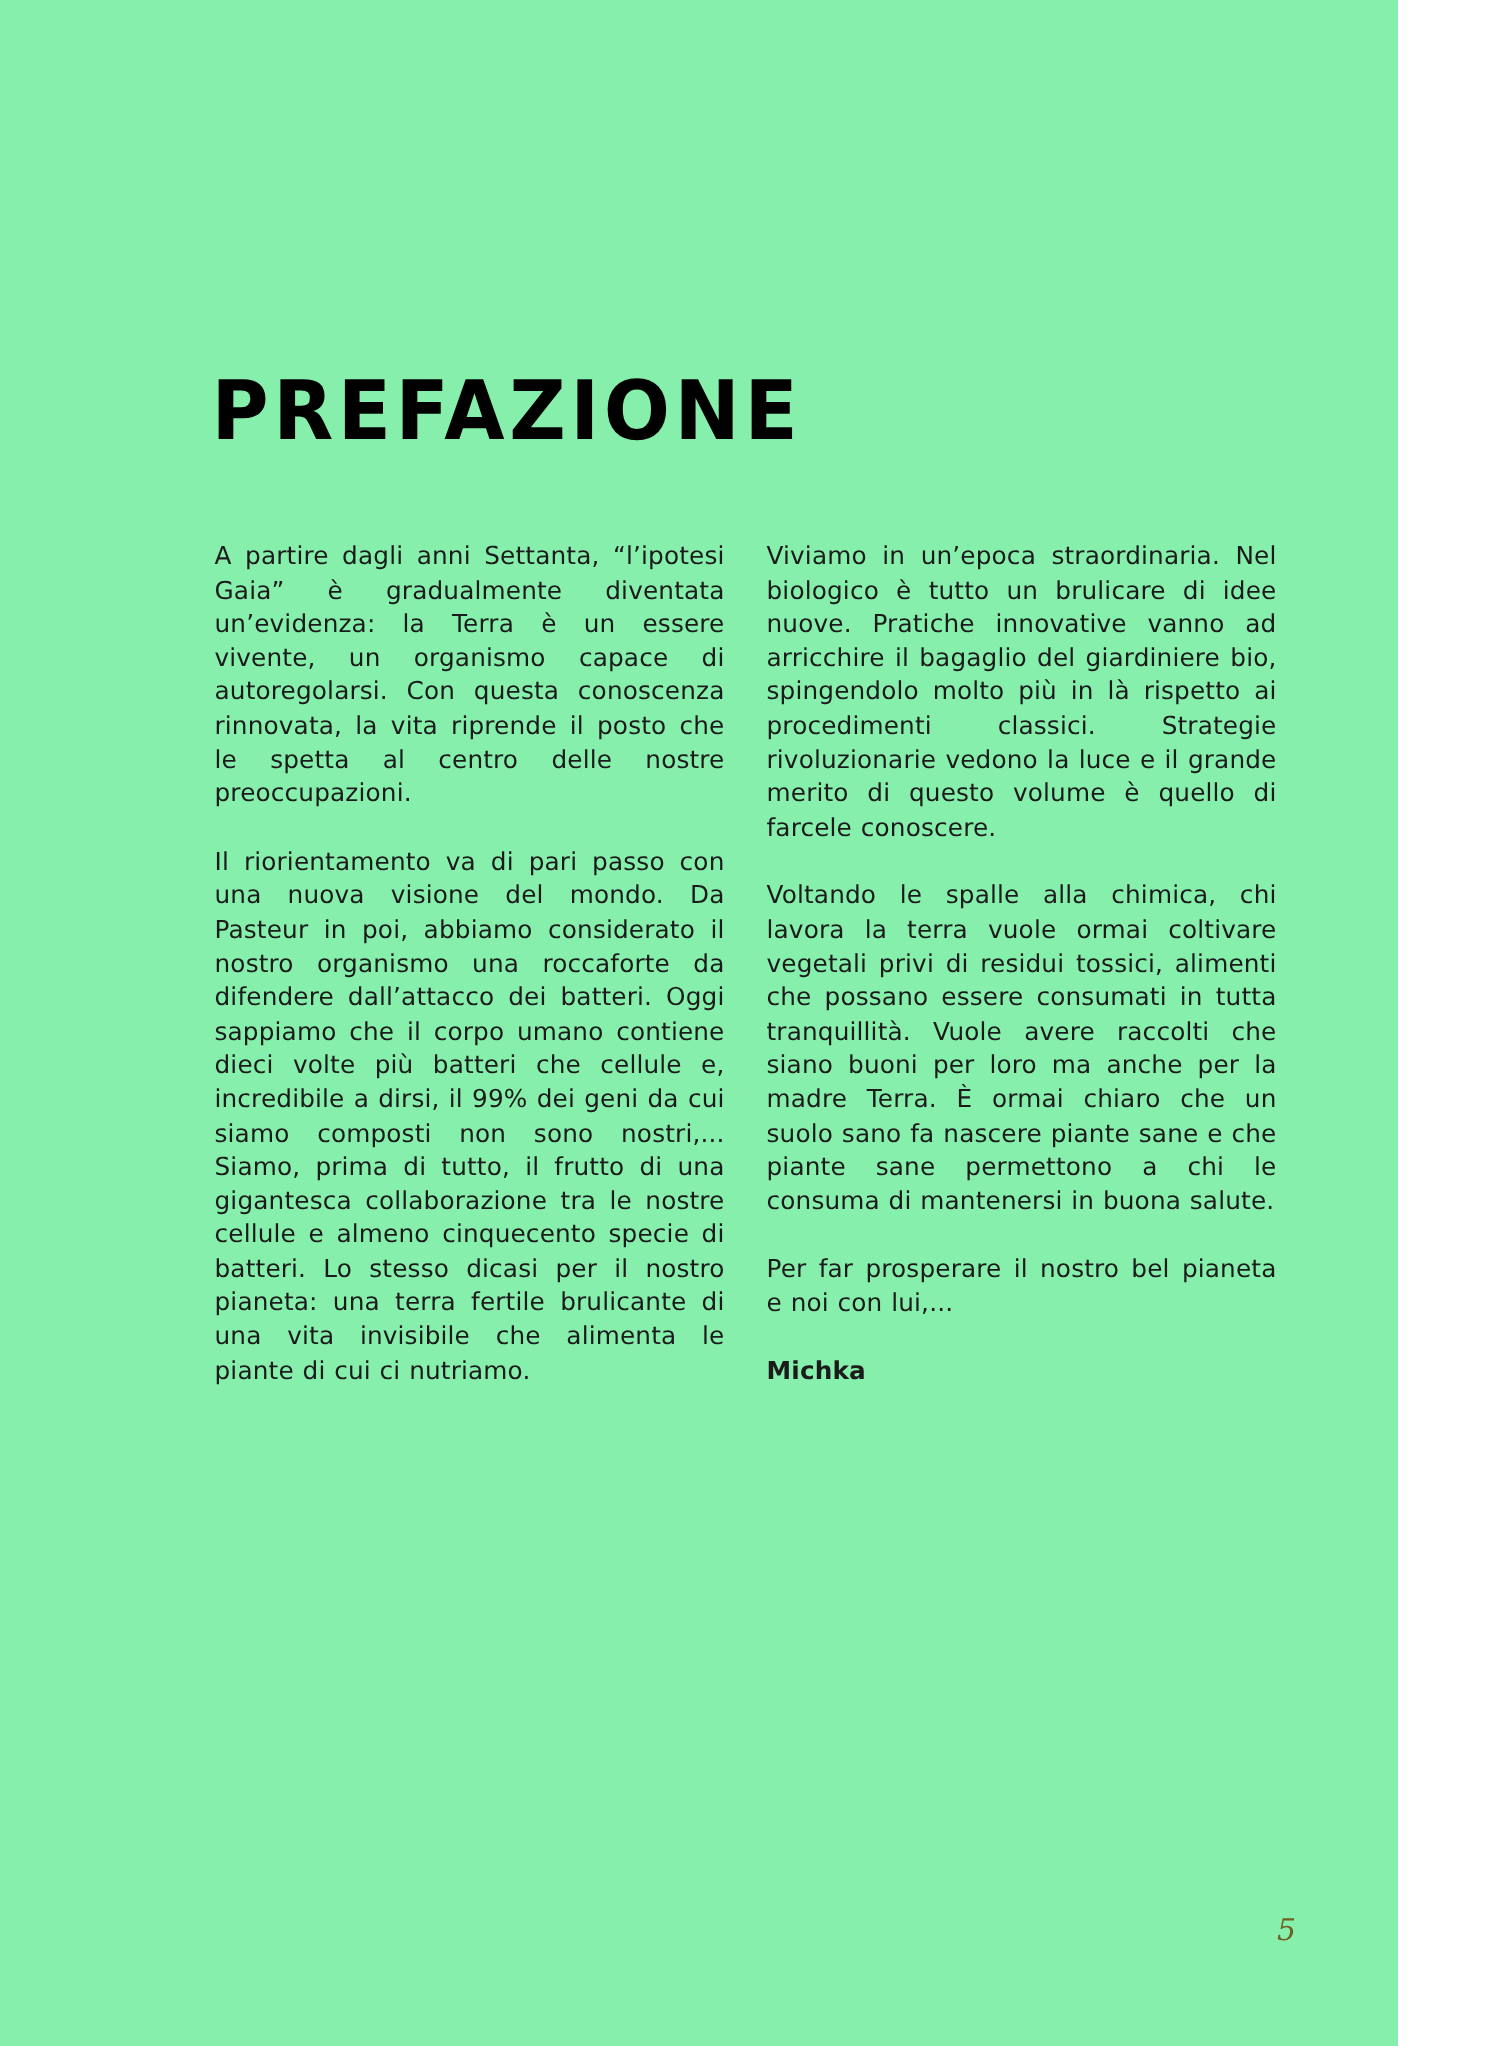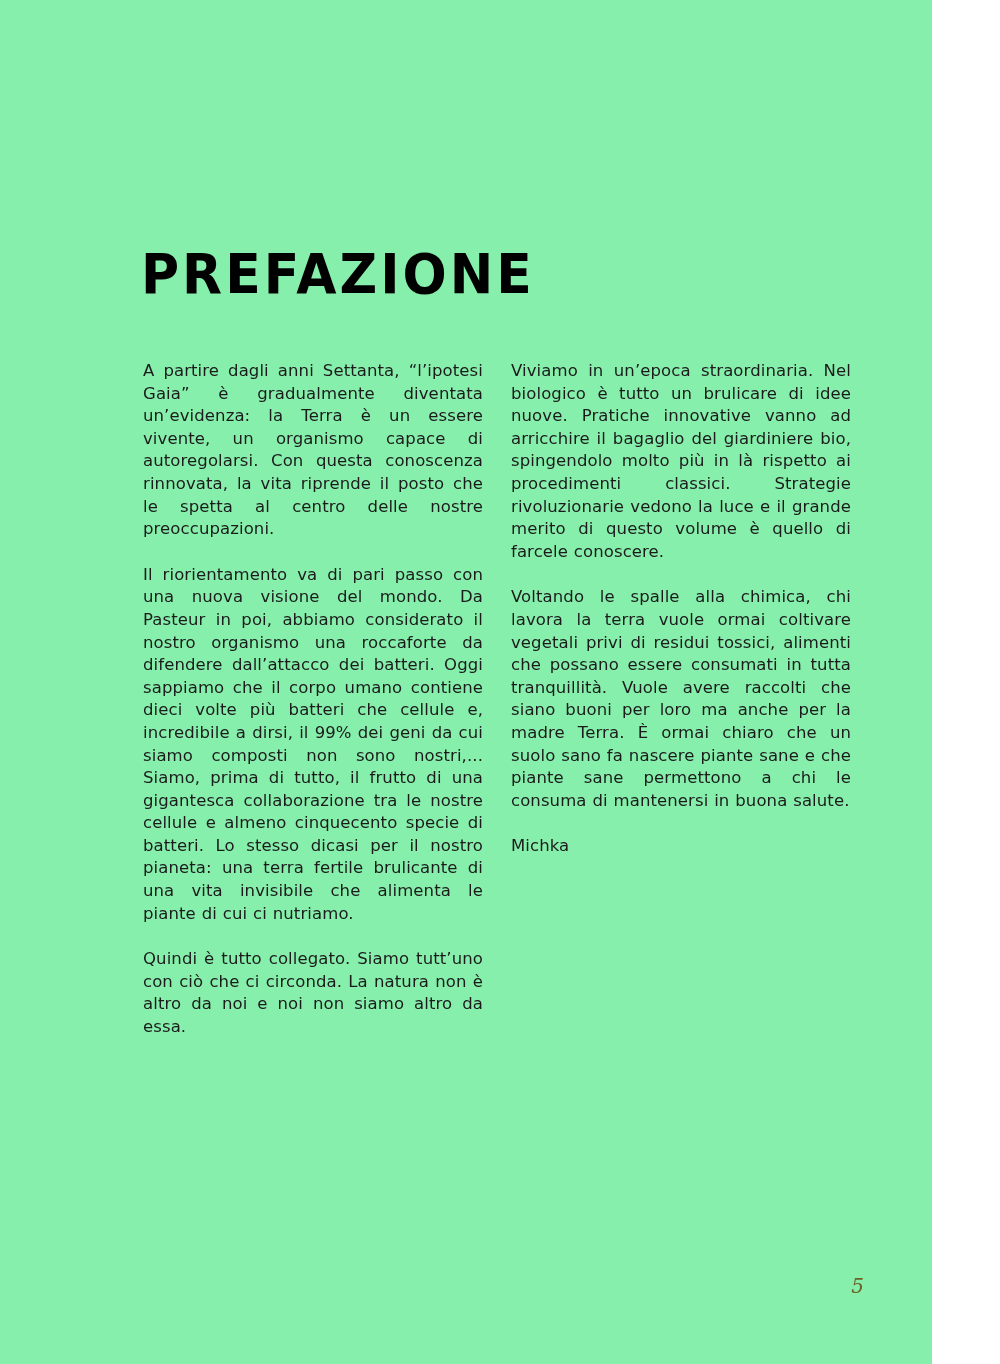--- a/index.html
+++ b/index.html
@@ -44,20 +44,21 @@
     margin: 0 0 23px 0;
     font-size: 16.5px;
     line-height: 22.6px;
     text-align: justify;
     letter-spacing: 0.1px;
     word-spacing: 0.5px;
   }
   .signature {
     text-align: left;
     margin-top: 6px !important;
+    font-weight: bold;
   }
   .page-number {
     position: absolute;
     top: 1274px;
     right: 68px;
     font-family: "DejaVu Serif", serif;
     font-style: italic;
     font-size: 20px;
     color: #6f6026;
   }
@@ -67,26 +68,26 @@
 
 <div class="page">
 
   <h1 class="title">PREFAZIONE</h1>
 
   <div class="columns">
 
     <div class="col">
       <p>A partire dagli anni Settanta, “l’ipotesi Gaia” è gradualmente diventata un’evidenza: la Terra è un essere vivente, un organismo capace di autoregolarsi. Con questa conoscenza rinnovata, la vita riprende il posto che le spetta al centro delle nostre preoccupazioni.</p>
       <p>Il riorientamento va di pari passo con una nuova visione del mondo. Da Pasteur in poi, abbiamo considerato il nostro organismo una roccaforte da difendere dall’attacco dei batteri. Oggi sappiamo che il corpo umano contiene dieci volte più batteri che cellule e, incredibile a dirsi, il 99% dei geni da cui siamo composti non sono nostri,... Siamo, prima di tutto, il frutto di una gigantesca collaborazione tra le nostre cellule e almeno cinquecento specie di batteri. Lo stesso dicasi per il nostro pianeta: una terra fertile brulicante di una vita invisibile che alimenta le piante di cui ci nutriamo.</p>
-      <p>Quindi è tutto collegato. Siamo tutt’uno con ciò che ci circonda. La natura non è altro da noi e noi non siamo altro da essa.</p>
     </div>
 
     <div class="col">
       <p>Viviamo in un’epoca straordinaria. Nel biologico è tutto un brulicare di idee nuove. Pratiche innovative vanno ad arricchire il bagaglio del giardiniere bio, spingendolo molto più in là rispetto ai procedimenti classici. Strategie rivoluzionarie vedono la luce e il grande merito di questo volume è quello di farcele conoscere.</p>
       <p>Voltando le spalle alla chimica, chi lavora la terra vuole ormai coltivare vegetali privi di residui tossici, alimenti che possano essere consumati in tutta tranquillità. Vuole avere raccolti che siano buoni per loro ma anche per la madre Terra. È ormai chiaro che un suolo sano fa nascere piante sane e che piante sane permettono a chi le consuma di mantenersi in buona salute.</p>
+      <p>Per far prosperare il nostro bel pianeta e noi con lui,...</p>
       <p class="signature">Michka</p>
     </div>
 
   </div>
 
   <div class="page-number">5</div>
 
 </div>
 
 </body></html>

